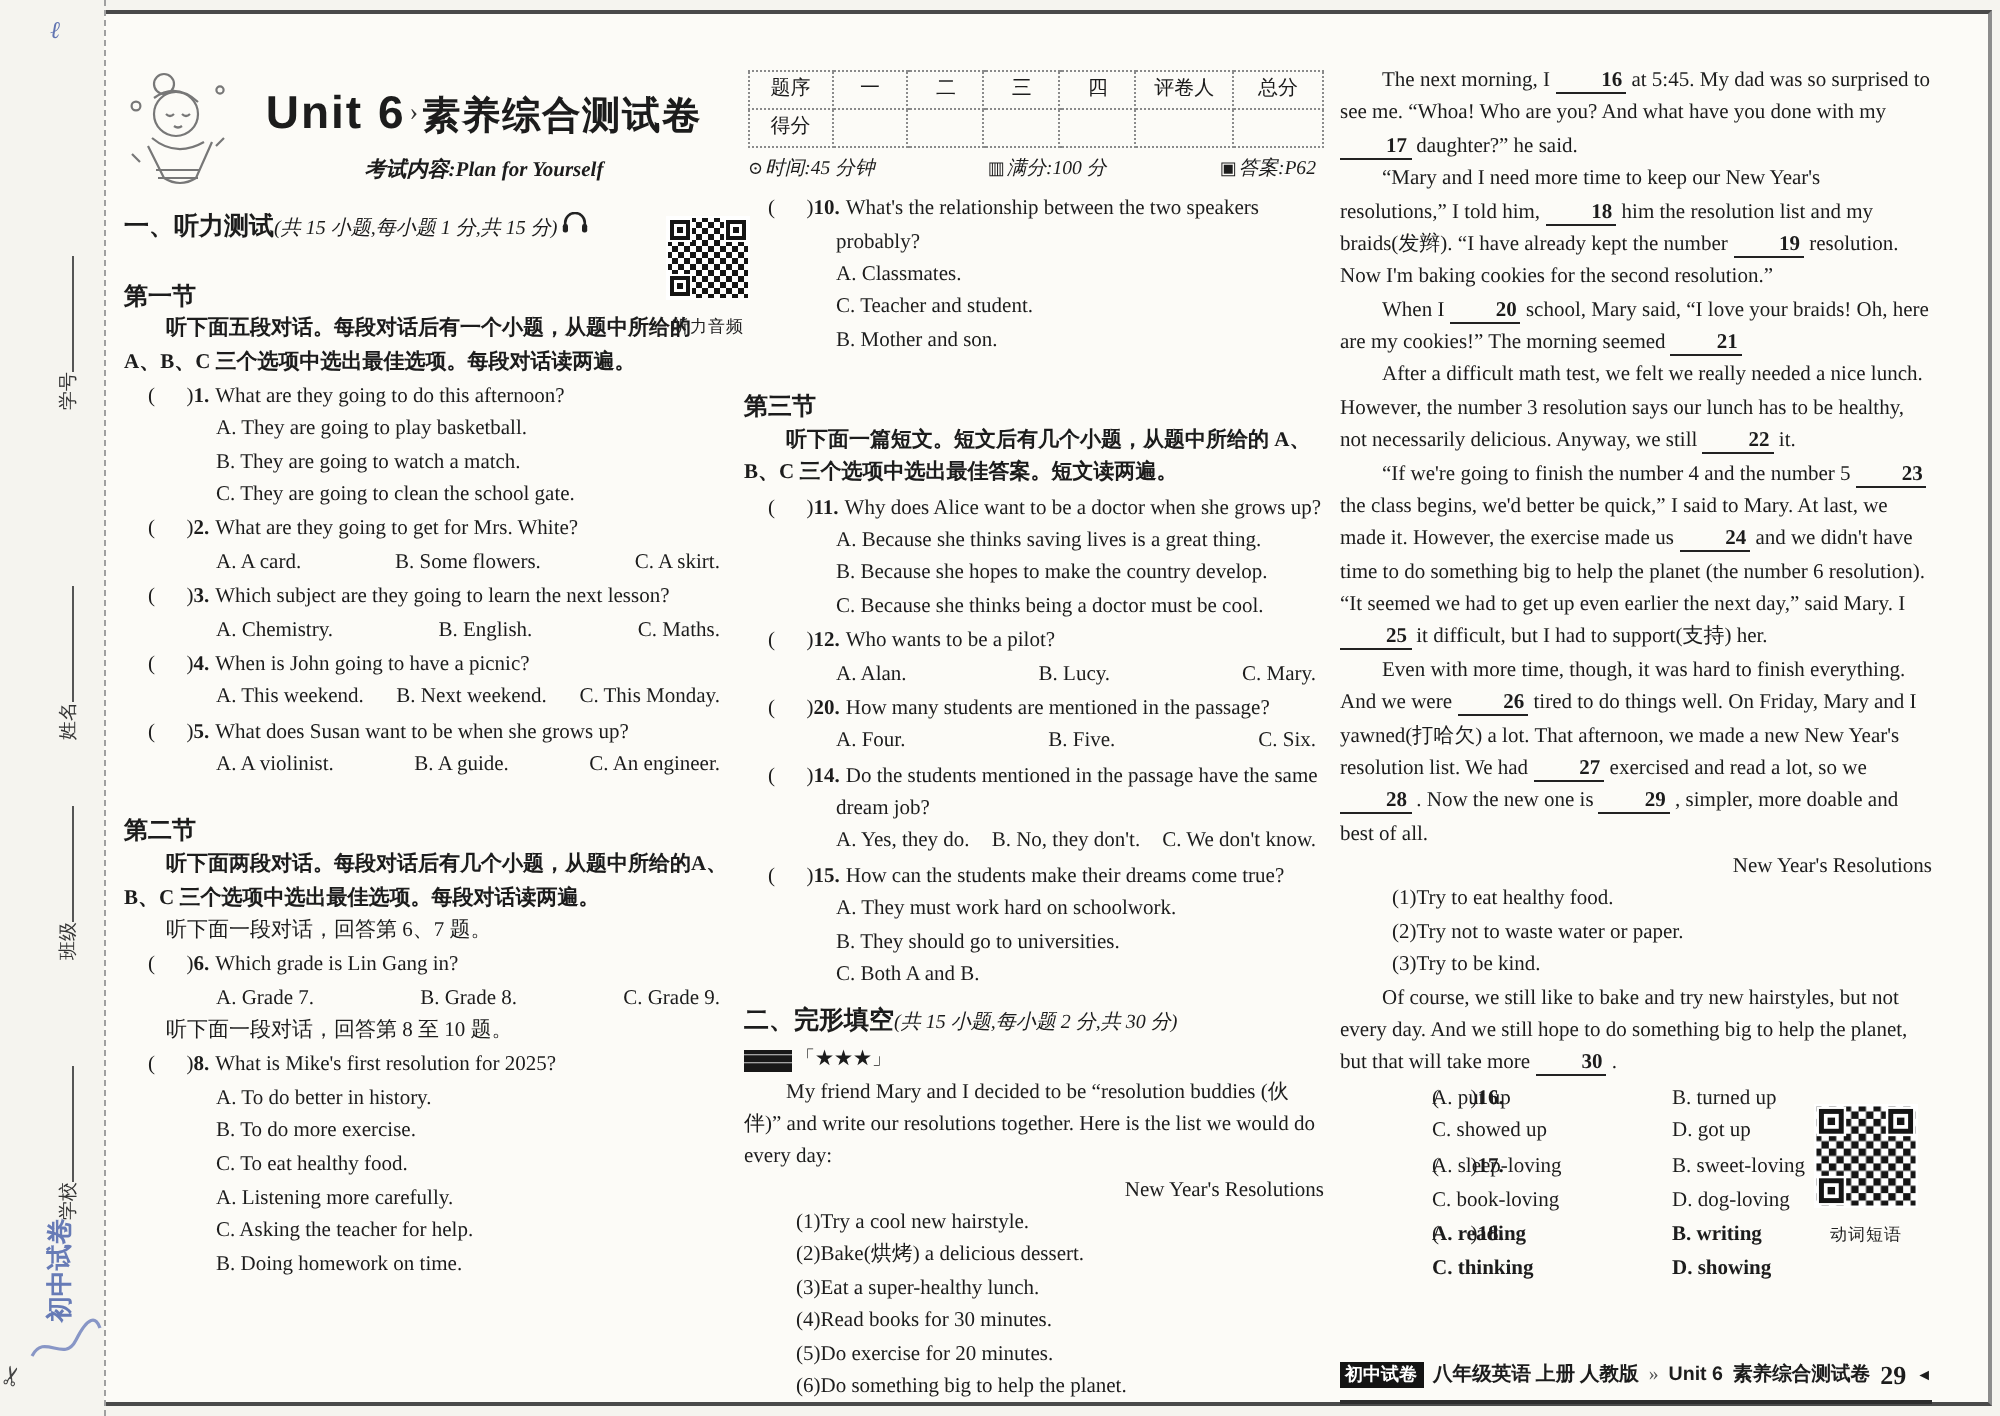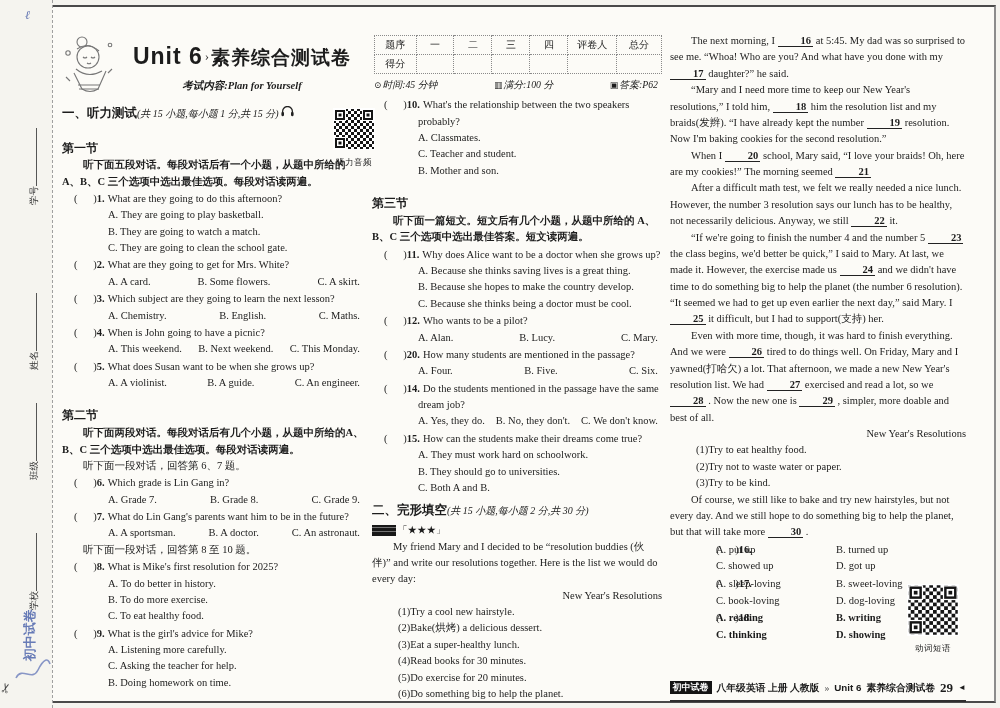--- a/index.html
+++ b/index.html
@@ -190,41 +190,32 @@
       <div class="sub-instr">听下面一段对话，回答第 6、7 题。</div>
 
       <div class="q">
         <div class="q-line"><span class="bracket">(      )</span><span class="qnum">6.</span><span>Which grade is Lin Gang in?</span></div>
         <div class="opts-inline">
           <span>A. Grade 7.</span>
           <span>B. Grade 8.</span>
           <span>C. Grade 9.</span>
         </div>
       </div>
-      <div class="q">
-        <div class="q-line"><span class="bracket">(      )</span><span class="qnum">7.</span><span>What do Lin Gang's parents want him to be in the future?</span></div>
-        <div class="opts-inline">
-          <span>A. A sportsman.</span>
-          <span>B. A doctor.</span>
-          <span>C. An astronaut.</span>
-        </div>
-      </div>
 
       <div class="sub-instr">听下面一段对话，回答第 8 至 10 题。</div>
 
       <div class="q">
         <div class="q-line"><span class="bracket">(      )</span><span class="qnum">8.</span><span>What is Mike's first resolution for 2025?</span></div>
         <div class="opts-stack">
           <div>A. To do better in history.</div>
           <div>B. To do more exercise.</div>
           <div>C. To eat healthy food.</div>
         </div>
       </div>
       <div class="q">
-        <div class="q-line"><span class="bracket">(      )</span><span class="qnum">9.</span><span>What is the girl's advice for Mike?</span></div>
         <div class="opts-stack">
           <div>A. Listening more carefully.</div>
           <div>C. Asking the teacher for help.</div>
           <div>B. Doing homework on time.</div>
         </div>
       </div>
     </div>
 
     <div class="c2">
       <table class="score">
@@ -389,21 +380,21 @@
           <rect x="33.5" y="5.5" width="3" height="3" fill="#151515"></rect>
         <rect x="1" y="29" width="12" height="12" fill="#fff"></rect>
           <rect x="2" y="30" width="10" height="10" fill="#151515"></rect>
           <rect x="4" y="32" width="6" height="6" fill="#fff"></rect>
           <rect x="5.5" y="33.5" width="3" height="3" fill="#151515"></rect>
       </g>
     </svg>
     <div class="qr-label">听力音频</div>
   </div>
 
-  <div class="qr-wrap" style="left:905px;top:584px;width:56px;">
+  <div class="qr-wrap" style="left:905px;top:552px;width:56px;">
     <svg width="52" height="52" viewBox="0 0 42 42">
       <rect width="42" height="42" fill="#fff"></rect>
       <defs>
           <pattern id="qp2" width="6" height="6" patternUnits="userSpaceOnUse">
             <rect width="3" height="3" fill="#151515"></rect>
             <rect x="3" y="3" width="3" height="3" fill="#151515"></rect>
           </pattern>
         </defs>
       <rect x="1" y="1" width="40" height="40" fill="url(#qp2)"></rect>
       <g>

